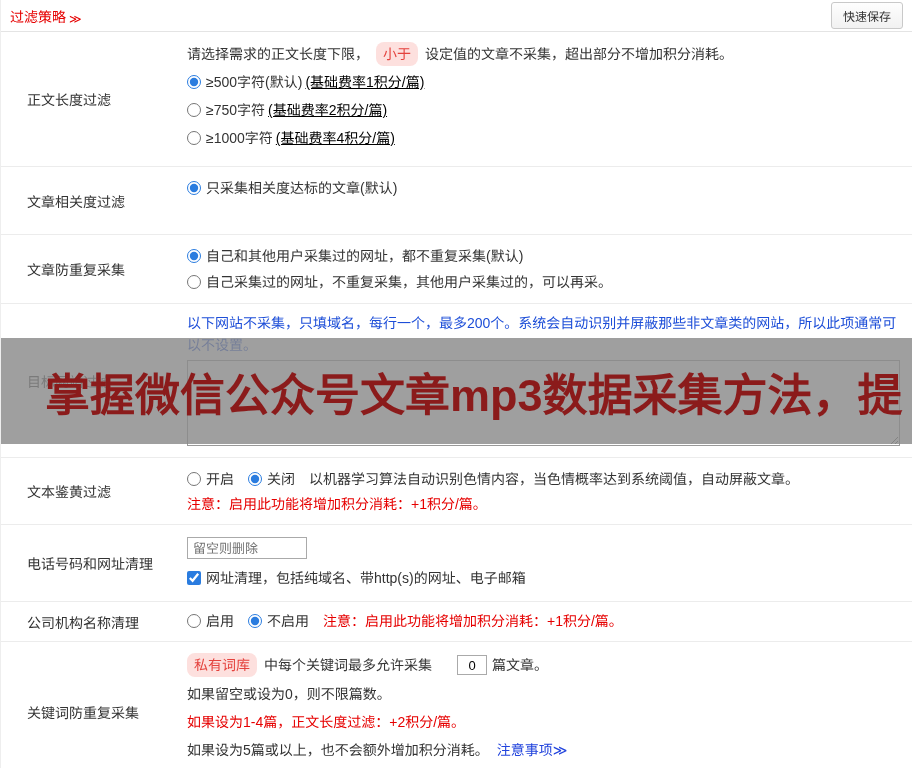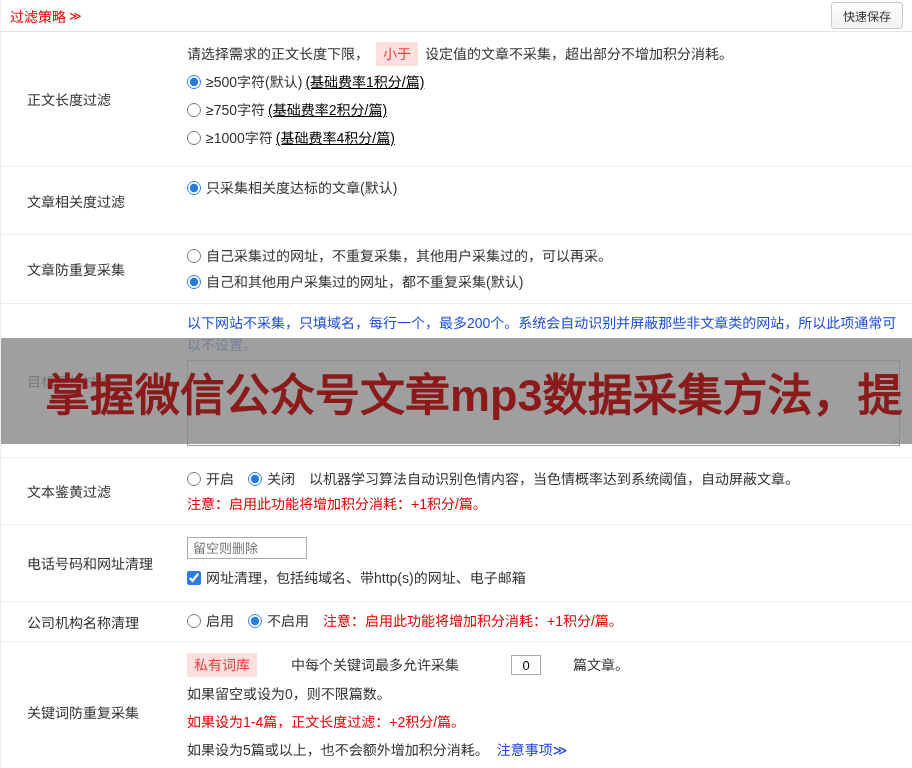--- a/index.html
+++ b/index.html
@@ -3,34 +3,34 @@
 <meta charset="utf-8">
 <style>
   * { margin:0; padding:0; box-sizing:border-box; }
   html,body { background:#fff; }
   body { font-family:"Liberation Sans","DejaVu Sans",sans-serif; }
   .page { position:relative; width:912px; height:768px; background:#fff; color:#333;
           font-size:14px; overflow:hidden; border-left:1px solid #eee; }
   
   .topbar { height:32px; display:flex; align-items:center; justify-content:space-between;
             padding:0 9px; border-bottom:1px solid #e4e4e4; }
-  .topbar-title { color:#e60000; font-size:14px; cursor:pointer; display:flex; align-items:center; gap:3px; }
+  .topbar-title { color:#e60000; font-size:14px; cursor:pointer; display:flex; align-items:flex-end; gap:3px; }
   .topbar-title .chev { font-size:12px; }
   .save-btn { background:linear-gradient(#fefefe,#f1f1f1); border:1px solid #c9c9c9; border-radius:3px;
               padding:4px 11px; font-size:12px; color:#333; cursor:pointer; }
   
   .row { display:flex; border-bottom:1px solid #ececec; }
   .row-label { width:186px; flex:0 0 186px; padding:0 26px; display:flex; align-items:center; color:#333; }
   .row-content { flex:1; padding:8px 14px 8px 0; }
   .line { min-height:28px; display:flex; align-items:center; flex-wrap:wrap; line-height:22px; }
   .opt { display:flex; align-items:center; cursor:pointer; margin-right:14px; }
   input[type=radio], input[type=checkbox] { margin-right:5px; accent-color:#2a7cdf; width:14px; height:14px; }
   .fee { color:#000000; text-decoration:underline; margin-left:3px; }
   .red-note { color:#e60000; }
-  .hl-badge { color:#e4423d; background:#fde0de; padding:1px 7px; margin:0 7px; white-space:nowrap; }
+  .hl-badge { color:#e4423d; background:#fde0de; padding:1px 7px; margin:0 7px; white-space:nowrap;border-radius:8px; }
   .hl-badge:first-child { margin-left:0; }
   .desc { line-height:22px; color:#1d4ed8; }
   .target-textarea { width:713px; height:86px; margin-top:4px; border:1px solid #999;
                      resize:both; font-family:"Liberation Sans","DejaVu Sans",sans-serif; font-size:13px; }
   .text-input { border:1px solid #aaa; height:22px; padding:1px 5px; font-size:13px; width:120px;
                 color:#333; font-family:"Liberation Sans","DejaVu Sans",sans-serif; }
   .count-input { border:1px solid #aaa; height:20px; width:30px; text-align:center; font-size:13px;
                  margin:0 5px; font-family:"Liberation Sans","DejaVu Sans",sans-serif; }
   .link { color:#2244dd; cursor:pointer; margin-left:8px; text-decoration:none; }
   .gap-r { margin-right:20px; }
@@ -96,28 +96,28 @@
         </label>
       </div>
     </div>
   </div>
 
   <div class="row" style="min-height:68px;">
     <div class="row-label">文章防重复采集</div>
     <div class="row-content">
       <div class="line" style="min-height:26px;">
         <label class="opt">
+          <input type="radio" name="dup" checked="" style="">
+          <span>自己和其他用户采集过的网址，都不重复采集(默认)</span>
+        </label>
+      </div>
+      <div class="line" style="min-height:26px;">
+        <label class="opt">
           <input type="radio" name="dup" style="">
           <span>自己采集过的网址，不重复采集，其他用户采集过的，可以再采。</span>
-        </label>
-      </div>
-      <div class="line" style="min-height:26px;">
-        <label class="opt">
-          <input type="radio" name="dup" checked="" style="">
-          <span>自己和其他用户采集过的网址，都不重复采集(默认)</span>
         </label>
       </div>
     </div>
   </div>
 
   <div class="row" style="min-height:154px;">
     <div class="row-label">目标网站过滤</div>
     <div class="row-content">
       <div class="desc" style="max-width:715px;">以下网站不采集，只填域名，每行一个，最多200个。系统会自动识别并屏蔽那些非文章类的网站，所以此项通常可以不设置。</div>
       <textarea class="target-textarea" style=""></textarea>
@@ -170,21 +170,21 @@
           <span>不启用</span>
         </label>
         <span class="red-note">注意：启用此功能将增加积分消耗：+1积分/篇。</span>
       </div>
     </div>
   </div>
 
   <div class="row" style="min-height:139px; border-bottom:none;">
     <div class="row-label">关键词防重复采集</div>
     <div class="row-content">
-      <div class="line" style="min-height:30px;gap:27px;">
+      <div class="line" style="min-height:30px;">
         <span class="hl-badge">私有词库</span>
         <span class="gap-r">中每个关键词最多允许采集</span>
         <input type="text" class="count-input" value="0" style="">
         <span>篇文章。</span>
       </div>
       <div class="line" style="min-height:28px;">如果留空或设为0，则不限篇数。</div>
       <div class="line red-note" style="min-height:28px;">如果设为1-4篇，正文长度过滤：+2积分/篇。</div>
       <div class="line" style="min-height:28px;">
         <span>如果设为5篇或以上，也不会额外增加积分消耗。</span>
         <a class="link">注意事项≫</a>

